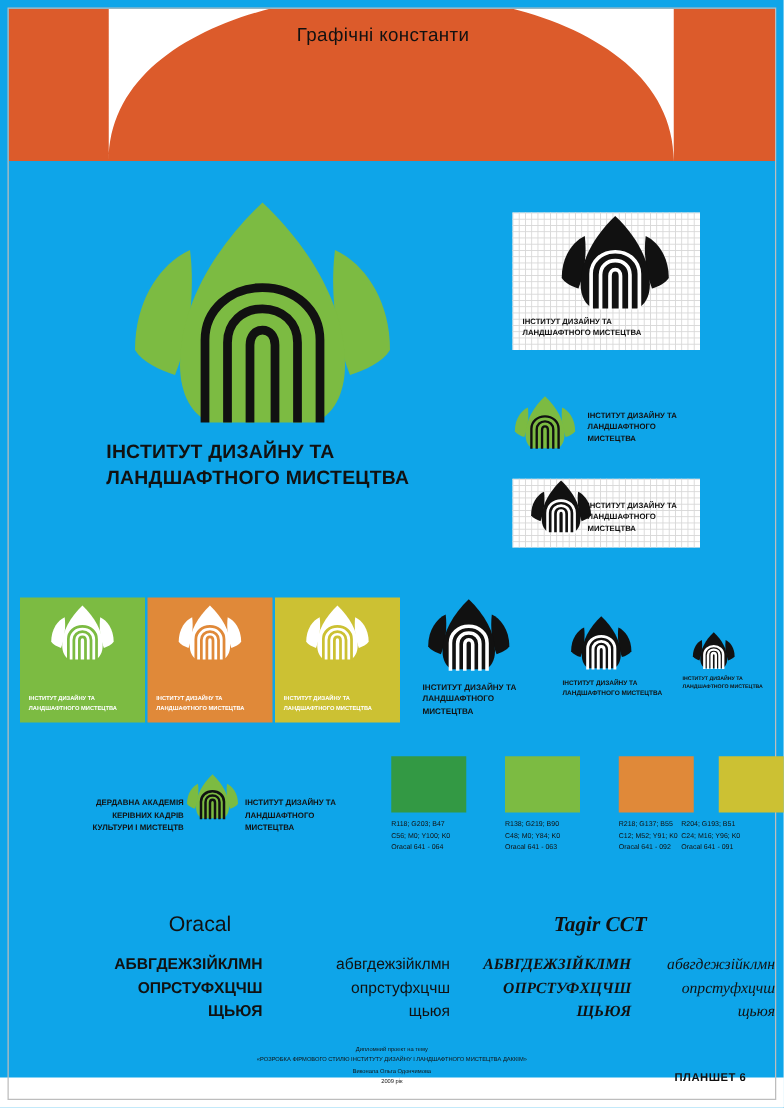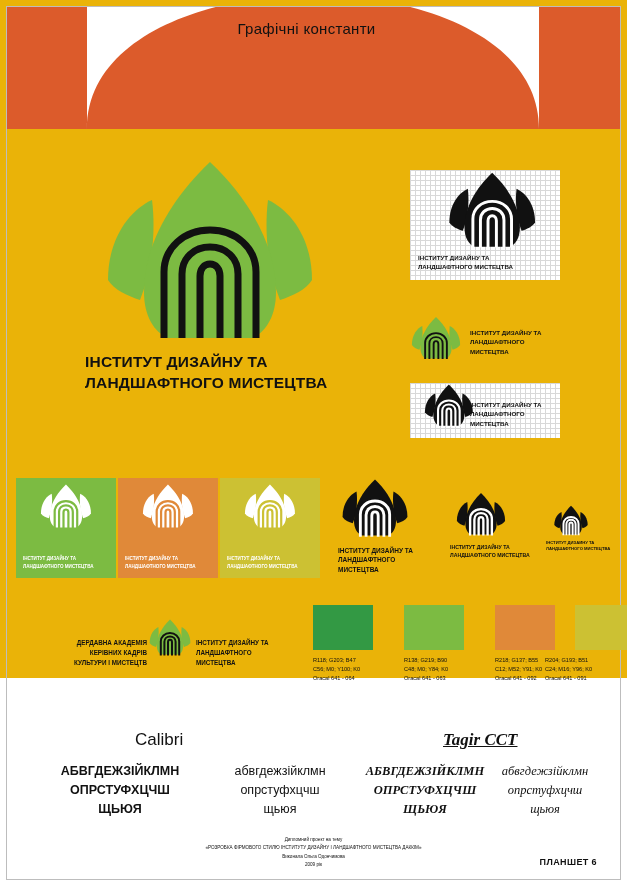--- a/index.html
+++ b/index.html
@@ -9,22 +9,22 @@
   }
   body {
     width: 627px;
     height: 886px;
     font-family: "Liberation Sans", sans-serif;
     overflow: hidden;
   }
   .page {
     position: relative;
     width: 627px;
-    height: 678px;
-    background: #eab308;
+    height: 862px;
+    background: #0ea5e9;
     box-sizing: border-box;
   }
   .border-frame {
     position: absolute;
     left: 6px;
     top: 6px;
     width: 615px;
     height: 874px;
     border: 1px solid #bdbdbd;
     box-sizing: border-box;
@@ -163,21 +163,21 @@
   .font-name.serif-italic {
     font-family: "Liberation Serif", serif;
     font-style: italic;
     font-weight: bold;
   }
   .alpha {
     position: absolute;
     font-size: 12.5px;
     line-height: 1.5;
     color: #111;
-    text-align: center;
+    text-align: right;
   }
   .alpha.b {
     font-weight: bold;
   }
   .alpha.ser {
     font-family: "Liberation Serif", serif;
     font-style: italic;
   }
 
   
@@ -455,22 +455,22 @@
 
   <div class="chip" style="left:545px; top:605px; width:70px;">
     <div class="chip-color" style="background:#CCC133; margin-left:30px;"></div>
     <div class="chip-text">
       <div>R204; G193; B51</div>
       <div>C24; M16; Y96; K0</div>
       <div>Oracal 641 - 091</div>
     </div>
   </div>
 
-  <div class="font-name" style="left:135px; top:730px;">Calibri</div>
-  <div class="font-name serif-italic" style="left:443px; top:730px;text-decoration:underline;">Tagir CCT</div>
+  <div class="font-name" style="left:135px; top:730px;">Oracal</div>
+  <div class="font-name serif-italic" style="left:443px; top:730px;">Tagir CCT</div>
 
   <div class="alpha b" style="left:30px; top:762px; width:180px;">
     <div>АБВГДЕЖЗІЙКЛМН</div>
     <div>ОПРСТУФХЦЧШ</div>
     <div>ЩЬЮЯ</div>
   </div>
 
   <div class="alpha" style="left:200px; top:762px; width:160px;">
     <div>абвгдежзійклмн</div>
     <div>опрстуфхцчш</div>

